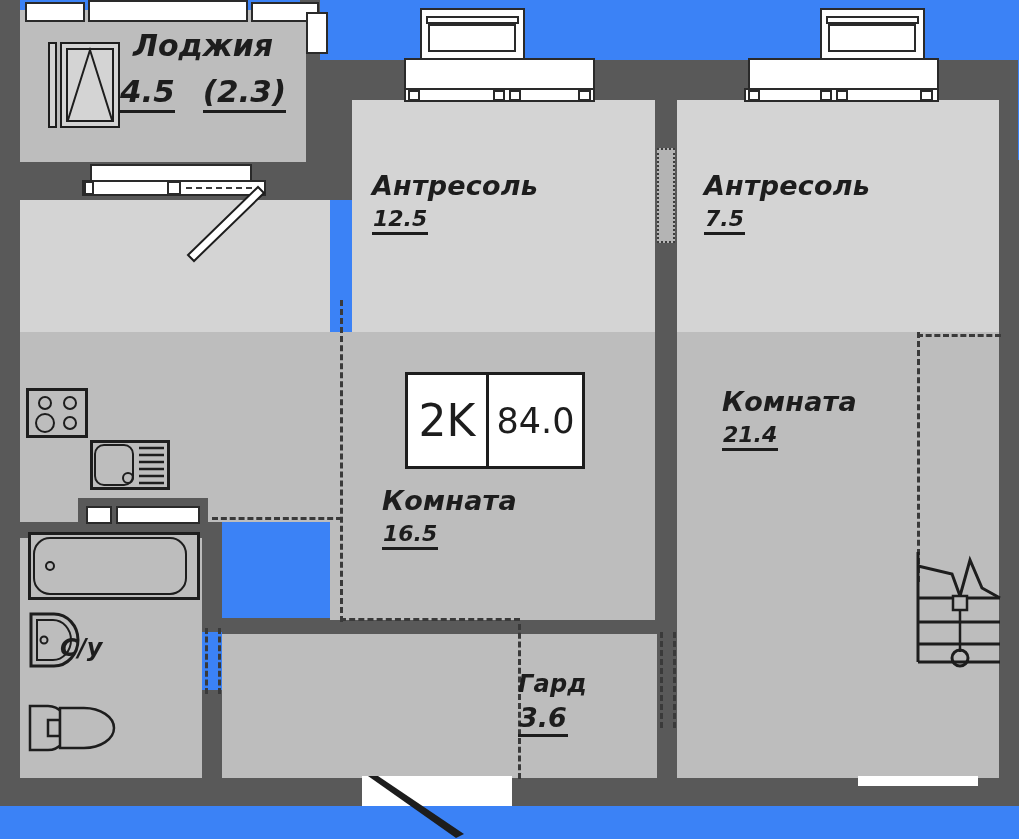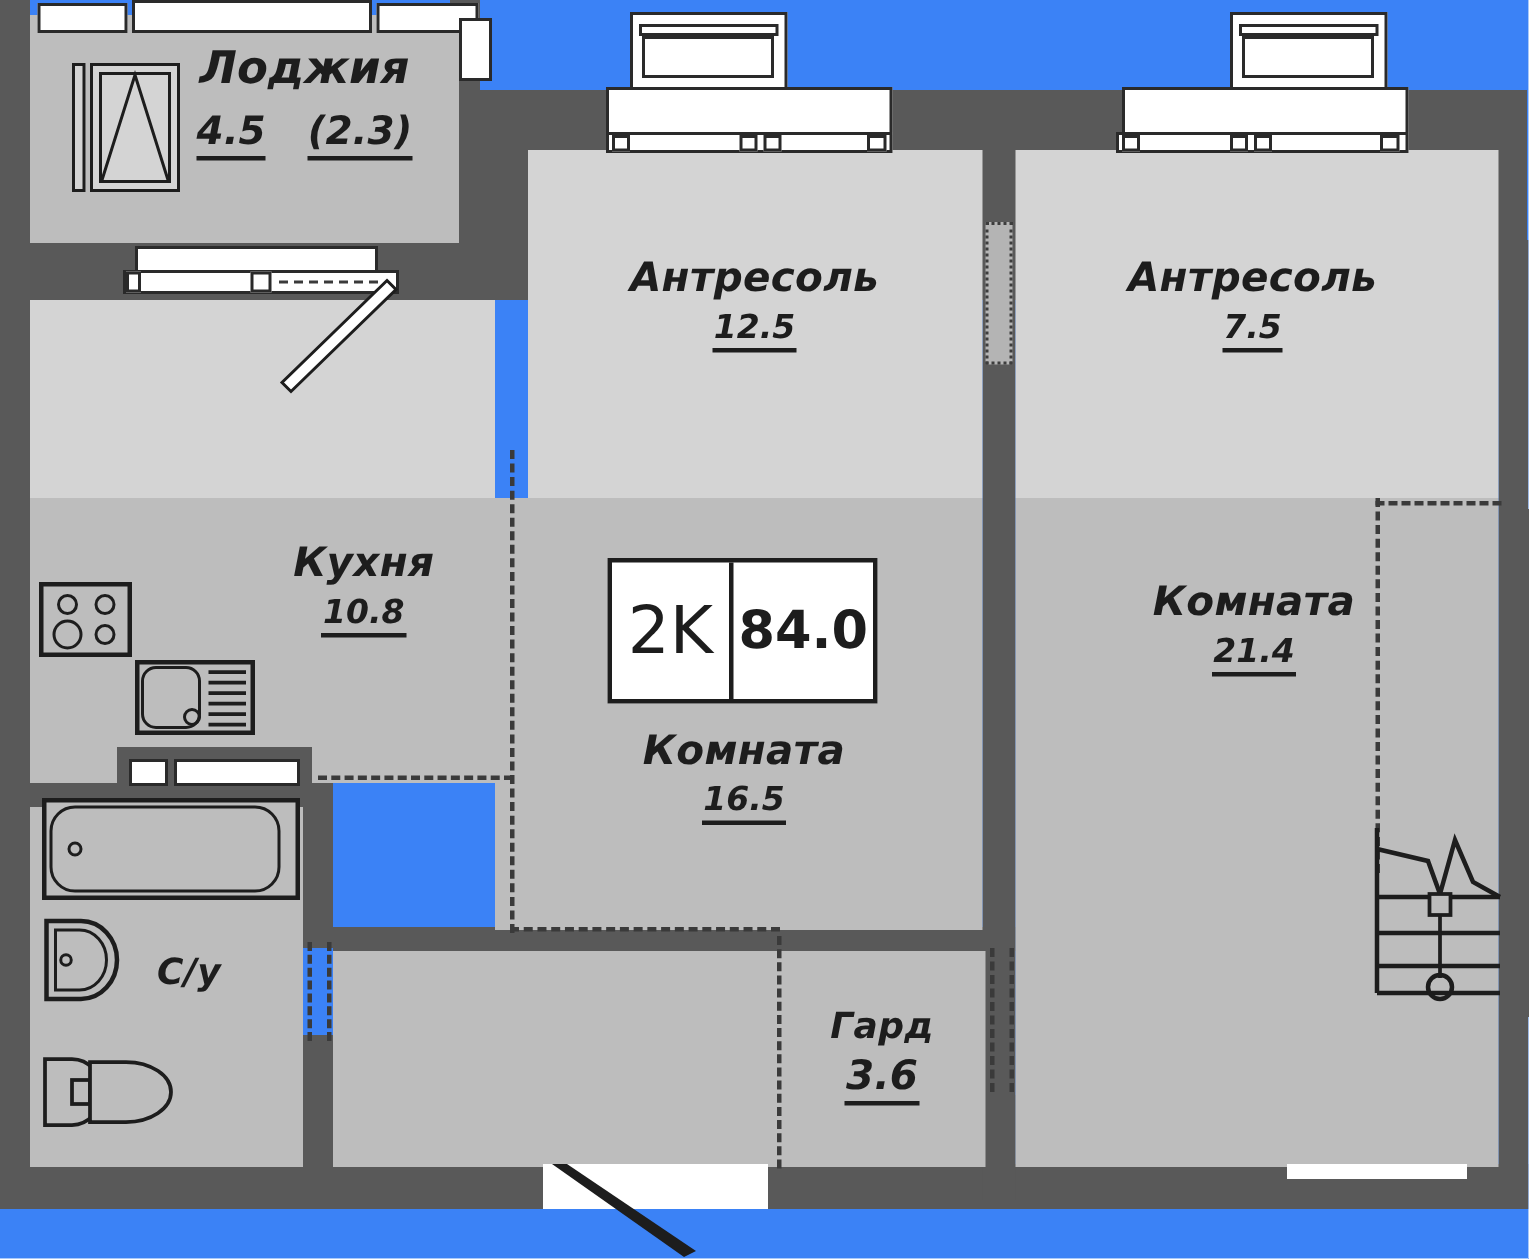--- a/index.html
+++ b/index.html
@@ -6,44 +6,44 @@
   body{font-family:"DejaVu Sans", sans-serif;}
   #plan{position:relative;width:1019px;height:839px;background:#3b82f6;overflow:hidden;}
 
   
   .wall{position:absolute;background:#595959;}
   .room{position:absolute;background:#bdbdbd;}
   .mezz{position:absolute;background:#d4d4d4;}
   .white{position:absolute;background:#ffffff;}
 
   
-  .lbl{position:absolute;text-align:center;color:#1d1d1d;
+  .lbl{position:absolute;text-align:left;color:#1d1d1d;
        font-family:"DejaVu Sans", sans-serif;font-weight:bold;font-style:italic;
        white-space:nowrap;line-height:1.05;}
   .lbl .nm{display:block;font-size:27px;letter-spacing:.2px;}
   .lbl .ar{display:block;font-size:22px;margin-top:7px;}
   .lbl .ar span{border-bottom:3px solid #1d1d1d;padding:0 1px 1px 1px;}
   .lbl.sm .nm{font-size:24px;}
   .lbl.sm .ar{font-size:27px;}
 
   
   .loggia-lbl{position:absolute;color:#1d1d1d;font-family:"DejaVu Sans",sans-serif;
               font-weight:bold;font-style:italic;text-align:center;white-space:nowrap;}
   .loggia-lbl .nm{display:block;font-size:30px;}
-  .loggia-lbl .row{display:block;margin-top:10px;font-size:26px;}
+  .loggia-lbl .row{display:block;margin-top:10px;font-size:31px;}
   .loggia-lbl .row u{text-decoration:none;border-bottom:3px solid #1d1d1d;padding-bottom:1px;}
   .loggia-lbl .row .gap{display:inline-block;width:28px;}
 
   
   .badge{position:absolute;display:flex;background:#ffffff;border:3px solid #1d1d1d;
          box-sizing:border-box;}
   .badge .cell{display:flex;align-items:center;justify-content:center;
                color:#1d1d1d;font-family:"DejaVu Sans",sans-serif;}
   .badge .c1{width:78px;font-size:44px;font-weight:normal;}
-  .badge .c2{flex:1;border-left:3px solid #1d1d1d;font-size:35px;font-weight:bold;}
+  .badge .c2{flex:1;border-left:3px solid #1d1d1d;font-size:35px;font-weight:normal;}
 
   
   .fx{position:absolute;box-sizing:border-box;border:3px solid #1d1d1d;background:#bdbdbd;}
   .fx-l{position:absolute;box-sizing:border-box;border:2px solid #1d1d1d;background:#d4d4d4;}
 
   
   .dash-v{position:absolute;border-left:3px dashed #3a3a3a;}
   .dash-h{position:absolute;border-top:3px dashed #3a3a3a;}
 
   
@@ -227,24 +227,20 @@
   <div class="lbl" style="left:372px;top:172px;width:262px;">
     <span class="nm">Антресоль</span>
     <span class="ar"><span>12.5</span></span>
   </div>
 
   <div class="lbl" style="left:704px;top:172px;width:262px;">
     <span class="nm">Антресоль</span>
     <span class="ar"><span>7.5</span></span>
   </div>
 
-  <div class="lbl" style="left:140px;top:362px;width:205px;">
-    <span class="nm">Кухня</span>
-    <span class="ar"><span>10.8</span></span>
-  </div>
 
   <div class="badge" style="left:405px;top:372px;width:180px;height:97px;">
     <div class="cell c1">2K</div>
     <div class="cell c2">84.0</div>
   </div>
 
   <div class="lbl" style="left:382px;top:487px;width:228px;">
     <span class="nm">Комната</span>
     <span class="ar"><span>16.5</span></span>
   </div>

